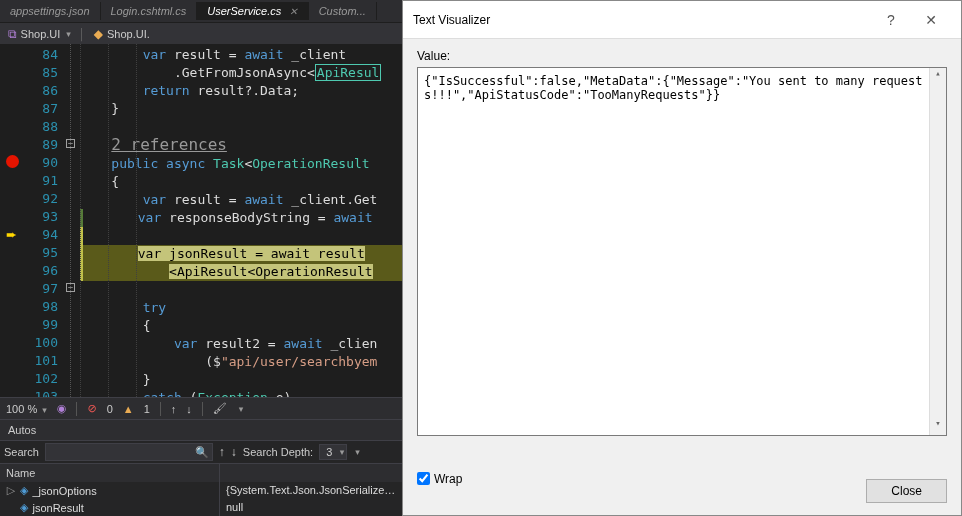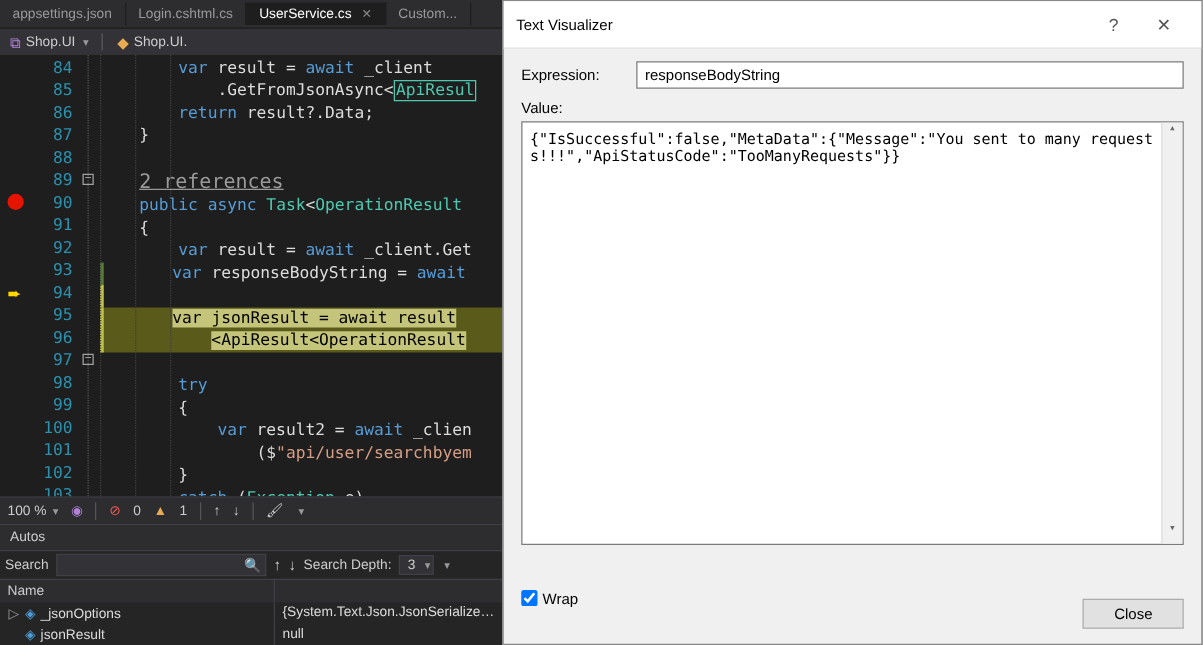--- a/index.html
+++ b/index.html
@@ -2,21 +2,21 @@
 <html><head>
 <meta charset="utf-8">
 <style>
   * { box-sizing: border-box; margin: 0; padding: 0; }
   body { font-family: 'Segoe UI', Tahoma, sans-serif; font-size: 12px; background: #1e1e1e; color: #ccc; width: 962px; height: 516px; overflow: hidden; position: relative; }
   
   
   .editor-region { position: absolute; left: 0; top: 0; width: 402px; height: 516px; background: #1e1e1e; display: flex; flex-direction: column; }
   
   .doc-tabs { height: 22px; background: #2d2d30; display: flex; align-items: center; font-size: 11px; color: #999; }
-  .doc-tab { padding: 3px 10px; display: flex; align-items: flex-end; gap: 4px; color: #999; border-right: 1px solid #1e1e1e; }
+  .doc-tab { padding: 3px 10px; display: flex; align-items: flex-end; gap: 4px; color: #999; border-right: 1px solid #1e1e1e; font-style: italic; }
   .doc-tab.active { background: #1e1e1e; color: #fff; }
   .doc-tab .x { font-size: 10px; margin-left: 4px; color: #888; }
   
   .nav-bar { height: 22px; background: #333337; display: flex; align-items: center; font-size: 11px; color: #ccc; border-top: 1px solid #1e1e1e; }
   .nav-combo { display: flex; align-items: center; gap: 4px; padding: 0 8px; }
   .csproj-icon { color: #b180d7; font-size: 12px; }
   .ns-icon { color: #e8ab53; font-size: 12px; }
   .nav-sep { color: #666; }
   .chev { color: #999; font-size: 9px; margin-left: 2px; }
   
@@ -239,24 +239,20 @@
   </div>
 </div>
 
 <div class="dialog">
   <div class="dlg-title">
     <span class="t">Text Visualizer</span>
     <span class="wbtn">?</span>
     <span class="wbtn">✕</span>
   </div>
   <div class="dlg-body">
-    <div class="row-expr">
-      <span class="lbl">Expression:</span>
-      <input type="text" value="responseBodyString" style="">
-    </div>
     <div class="row-val">
       <span class="lbl">Value:</span>
       <div class="val-box">
         <span>{"IsSuccessful":false,"MetaData":{"Message":"You sent to many requests!!!","ApiStatusCode":"TooManyRequests"}}</span>
         <div class="val-scroll">
           <div class="up">▴</div>
           <div class="dn">▾</div>
         </div>
       </div>
     </div>

